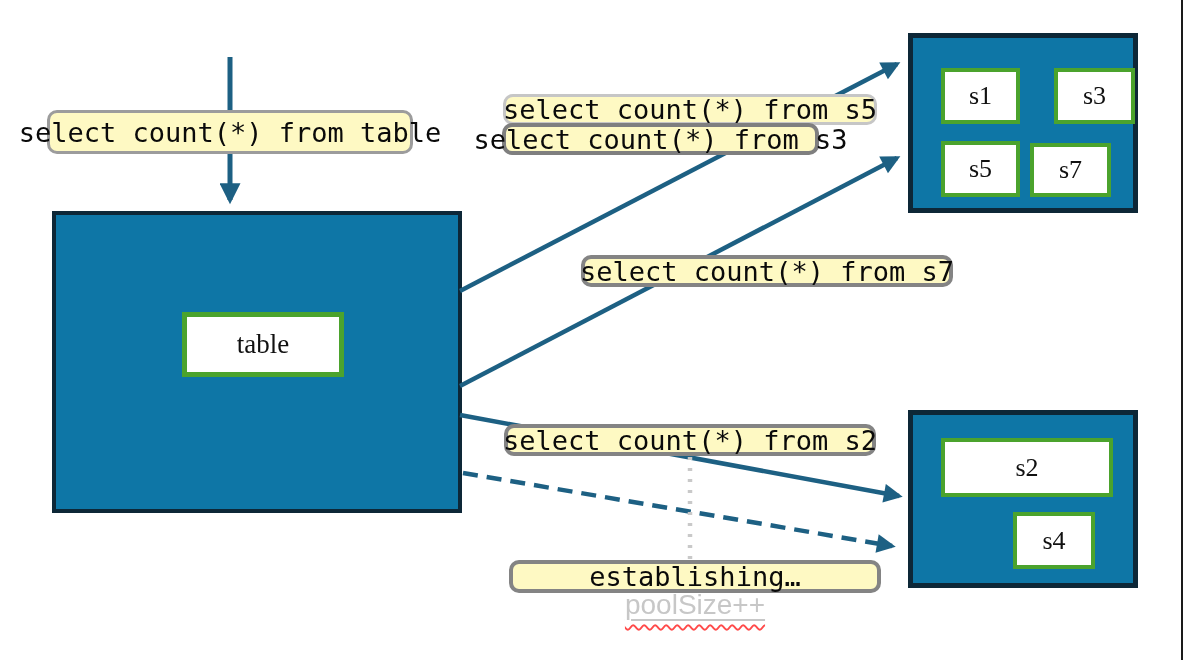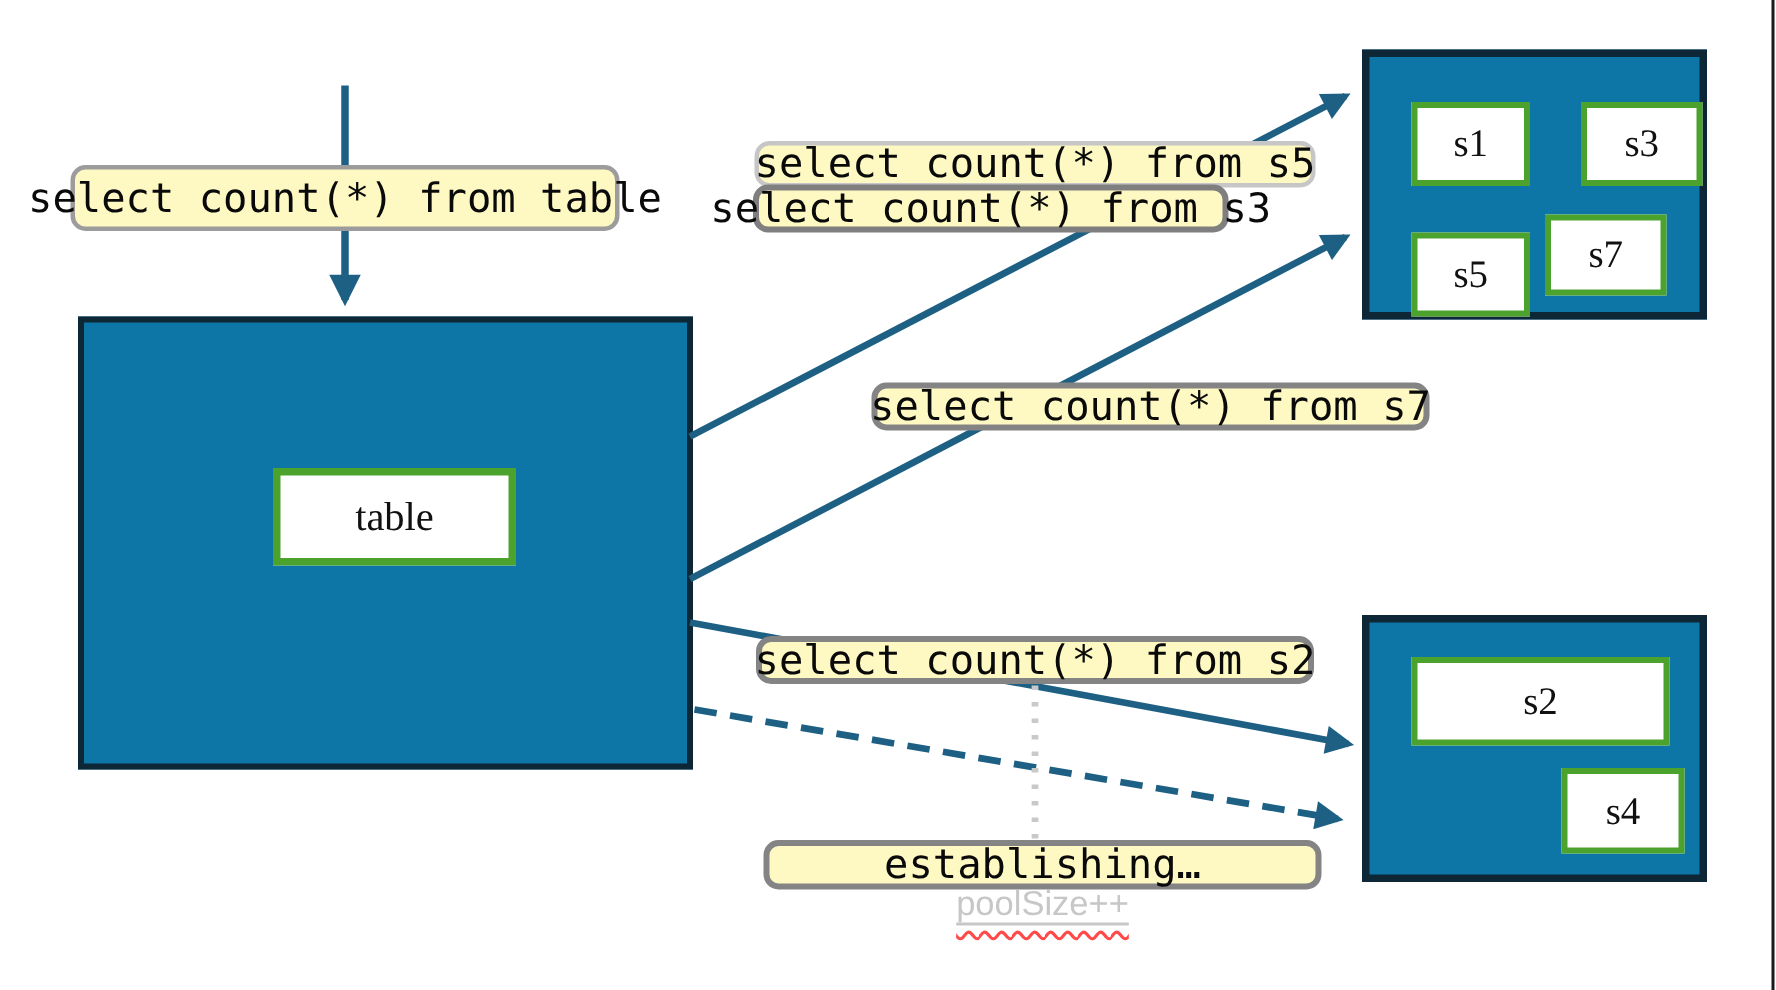--- a/index.html
+++ b/index.html
@@ -13,25 +13,25 @@
   .box-top{left:908px;top:33px;width:230px;height:180px;border-width:5px;}
   .box-bottom{left:908px;top:410px;width:230px;height:178px;border-width:5px;}
 
   
   .chip{position:absolute;background:#fff;border:5px solid var(--green,#4BA32D);
         display:flex;align-items:center;justify-content:center;
         color:#111;font-size:26px;font-family:Liberation Serif, serif;}
   .chip-table{left:126px;top:97px;width:162px;height:65px;font-size:27px;}
   .chip-s1{left:28px;top:30px;width:79px;height:56px;border-width:4px;}
   .chip-s3{left:117px;top:30px;width:81px;height:56px;border-width:4px;margin-left:24px;}
-  .chip-s5{left:28px;top:103px;width:79px;height:56px;border-width:4px;margin-top:14px;}
+  .chip-s5{left:28px;top:103px;width:79px;height:56px;border-width:4px;}
   .chip-s7{left:117px;top:105px;width:81px;height:54px;border-width:4px;}
   .chip-s2{left:28px;top:23px;width:172px;height:59px;border-width:4px;}
   .chip-s6{left:28px;top:97px;width:81px;height:57px;border-width:4px;}
-  .chip-s4{left:128px;top:97px;width:82px;height:57px;border-width:4px;}
+  .chip-s4{left:100px;top:97px;width:82px;height:57px;border-width:4px;}
 
   
   .qlabel{position:absolute;background:#fef9c3;border:3px solid var(--label-border,#848484);
           border-radius:10px;display:flex;align-items:center;justify-content:center;
           color:#0a0a0a;font-size:27px;white-space:pre;z-index:3;}
   .q-table{left:47px;top:110px;width:366px;height:44px;border-color:var(--label-border-medium,#9C9C9C);}
   .q-s5{left:503px;top:94px;width:374px;height:31px;border-color:var(--label-border-light,#C6C6C6);z-index:3;}
   .q-s3{left:502px;top:123px;width:317px;height:32px;border-width:4px;border-color:#7F7F7F;z-index:4;}
   .q-s7{left:581px;top:255px;width:372px;height:32px;border-width:4px;}
   .q-s2{left:504px;top:424px;width:372px;height:32px;border-width:4px;}
@@ -39,21 +39,21 @@
 
   
   svg.arrows{position:absolute;left:0;top:0;z-index:2;}
   .arrow{stroke:var(--arrow,#1D6083);stroke-width:4.5;fill:none;}
   .arrow-thick{stroke-width:5;}
   .arrow-dashed{stroke-dasharray:15 9;}
   .dotted{stroke:var(--muted-gray-dots,#C9C9C9);stroke-width:4.5;stroke-dasharray:3 8;fill:none;}
 
   
   .poolsize{position:absolute;left:615px;top:589px;width:160px;text-align:center;z-index:3;
-            font-family:"Liberation Sans",sans-serif;font-size:23px;
+            font-family:"Liberation Sans",sans-serif;font-size:28px;
             color:var(--muted-gray,#C7C7C7);}
   .pool-u1{text-decoration:underline;text-decoration-color:var(--muted-gray,#C7C7C7);
            text-decoration-thickness:2px;text-underline-offset:5px;}
   .pool-u2{text-decoration:underline wavy var(--squiggle-red,#FF4A4A);
            text-decoration-thickness:2px;text-underline-offset:10px;}
 
   .edge-line{position:absolute;left:1181px;top:0;width:2px;height:660px;
              background:var(--edge-line,#1A1A1A);z-index:5;}
 </style>
 </head>

